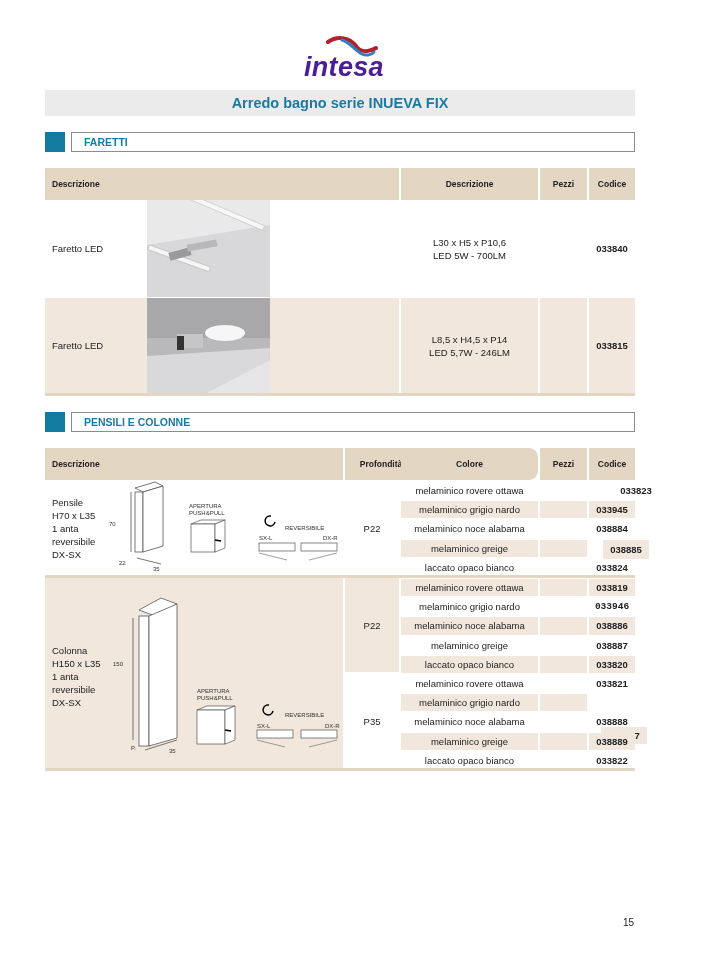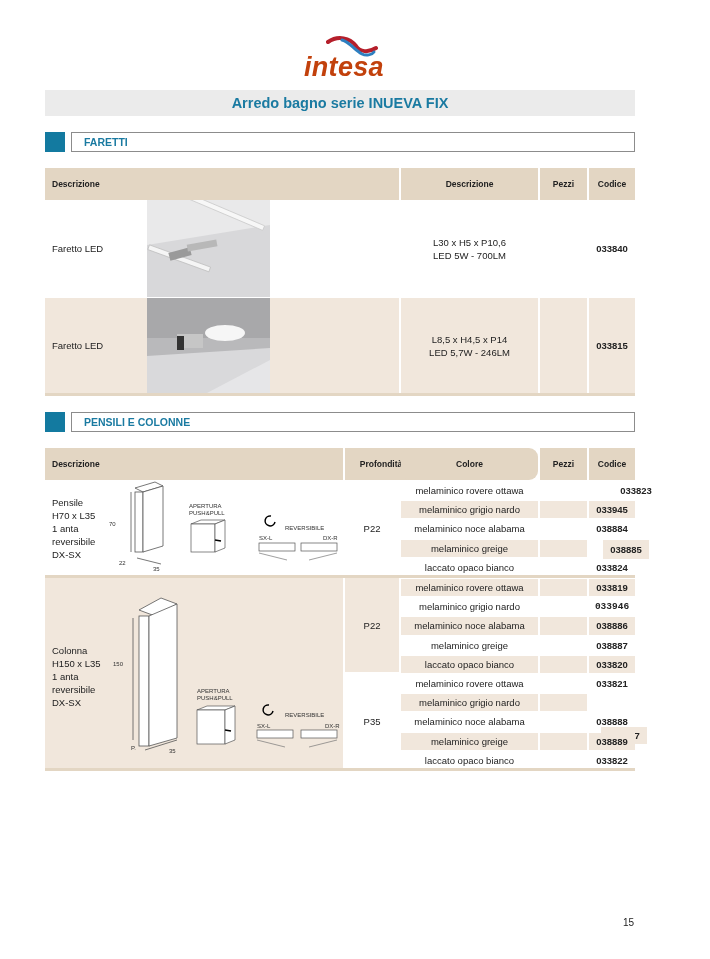--- a/index.html
+++ b/index.html
@@ -1,21 +1,21 @@
 <!DOCTYPE html>
 <html><head>
 <meta charset="utf-8">
 <style>
   * { box-sizing: border-box; margin: 0; padding: 0; }
   html, body { width: 710px; height: 959px; background: #ffffff; overflow: hidden; }
   body { font-family: "DejaVu Sans", sans-serif; color: #222; position: relative; }
 
   .logo { position: absolute; left: 300px; top: 36px; width: 110px; height: 48px; }
   .logo svg { position: absolute; left: 24px; top: 0; }
-  .logo .word { position: absolute; left: 4px; top: 16px; font-family: "Liberation Sans", sans-serif; font-weight: bold; font-style: italic; font-size: 27px; color: #c2410c; letter-spacing: 0.3px; }
+  .logo .word { position: absolute; left: 4px; top: 16px; font-family: "Liberation Sans", sans-serif; font-weight: bold; font-style: italic; font-size: 27px; color: #4c1d95; letter-spacing: 0.3px; }
 
   .title-band { position: absolute; left: 45px; top: 90px; width: 590px; height: 26px; background: #ebebeb; display: flex; align-items: center; justify-content: center; }
   .title-band span { font-family: "Liberation Sans", sans-serif; font-weight: bold; font-size: 14.5px; color: #1a7aa1; }
 
   .section-head { position: absolute; left: 45px; width: 590px; height: 20px; }
   .section-head .sq { position: absolute; left: 0; top: 0; width: 20px; height: 20px; background: #137aa0; }
   .section-head .box { position: absolute; left: 26px; top: 0; right: 0; height: 20px; border: 1px solid #8c8c8c; background: #fff; display: flex; align-items: center; padding-left: 12px; }
   .section-head .box span { font-family: "Liberation Sans", sans-serif; font-weight: bold; font-size: 10.5px; color: #1a7aa1; }
 
   .hdr { position: absolute; height: 32px; background: #e3d6c3; display: flex; align-items: center; font-family: "Liberation Sans", sans-serif; font-weight: bold; font-size: 8.5px; color: #222; }

